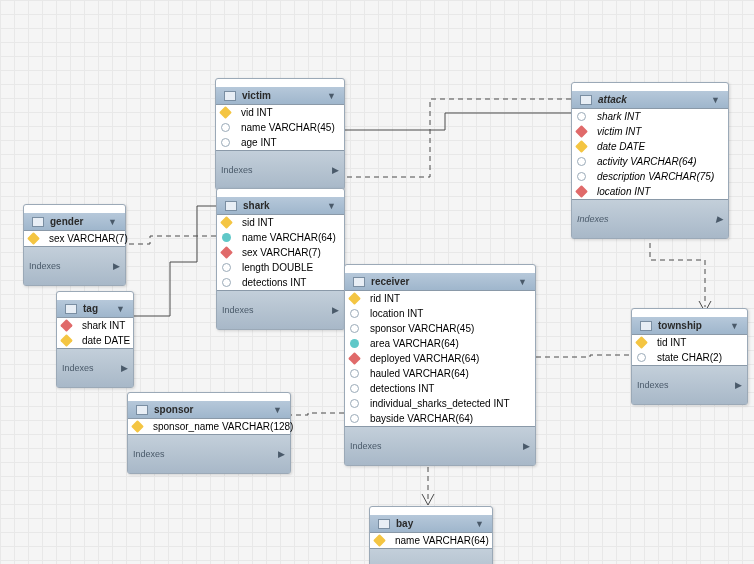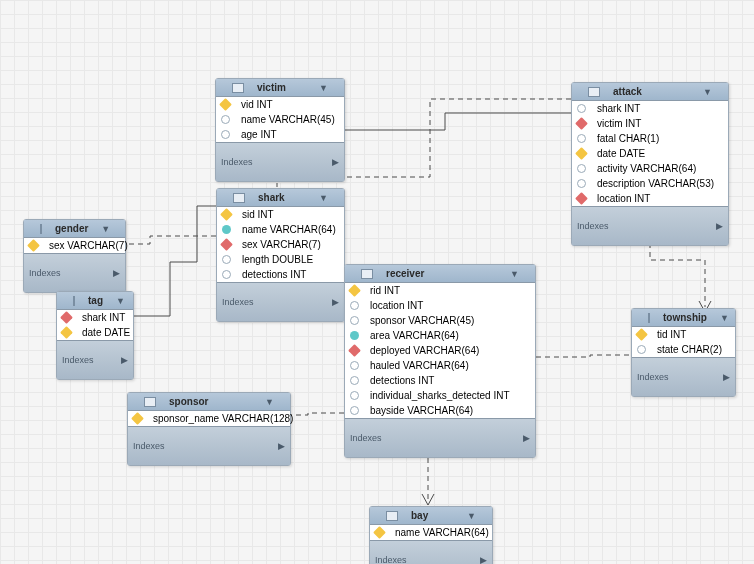--- a/index.html
+++ b/index.html
@@ -23,26 +23,27 @@
     position: absolute;
     border: 1px solid #9ba9b7;
     border-radius: 3px;
     box-shadow: 1px 1px 3px rgba(0,0,0,0.15);
     font-size: 10px;
     background: #fff;
   }
   .entity-header {
     background: linear-gradient(#b6c8da, #9fb6cc);
     border-bottom: 1px solid #8a99a8;
-    padding: 3px 16px;
+    padding: 3px 8px;
     display: flex;
     align-items: center;
-    gap: 13px;
+    gap: 6px;
     font-weight: bold;
     color: #2a2a2a;
+    margin-top: 8px;
   }
   .hdr-icon {
     width: 12px; height: 10px;
     background: #e8eef5;
     border: 1px solid #7a8ea2;
     display: inline-block;
   }
   .hdr-arrow {
     margin-left: auto;
     font-size: 9px;
@@ -131,50 +132,46 @@
           <span class="ficon hollow"></span>
           <span>age INT</span>
         </div>
     </div>
     <div class="entity-footer">
         <span>Indexes</span>
         <span class="ftr-arrow">▶</span>
       </div>
   </div>
 
-  <div class="entity" style="left:571px; top:82px; width:158px;">
+  <div class="entity" style="left:571px; top:82px; width:158px;font-style:italic;">
     <div class="entity-header">
       <span class="hdr-icon"></span>
       <span>attack</span>
       <span class="hdr-arrow">▼</span>
     </div>
     <div class="entity-body">
       <div class="field">
           <span class="ficon hollow"></span>
           <span>shark INT</span>
         </div>
       <div class="field">
           <span class="ficon red"></span>
           <span>victim INT</span>
         </div>
       <div class="field">
-          <span class="ficon hollow"></span>
-          <span>fatal CHAR(1)</span>
-        </div>
-      <div class="field">
           <span class="ficon key"></span>
           <span>date DATE</span>
         </div>
       <div class="field">
           <span class="ficon hollow"></span>
           <span>activity VARCHAR(64)</span>
         </div>
       <div class="field">
           <span class="ficon hollow"></span>
-          <span>description VARCHAR(53)</span>
+          <span>description VARCHAR(75)</span>
         </div>
       <div class="field">
           <span class="ficon red"></span>
           <span>location INT</span>
         </div>
     </div>
     <div class="entity-footer">
         <span>Indexes</span>
         <span class="ftr-arrow">▶</span>
       </div>
@@ -207,21 +204,21 @@
           <span class="ficon hollow"></span>
           <span>detections INT</span>
         </div>
     </div>
     <div class="entity-footer">
         <span>Indexes</span>
         <span class="ftr-arrow">▶</span>
       </div>
   </div>
 
-  <div class="entity" style="left:23px; top:219px; width:103px;">
+  <div class="entity" style="left:23px; top:204px; width:103px;">
     <div class="entity-header">
       <span class="hdr-icon"></span>
       <span>gender</span>
       <span class="hdr-arrow">▼</span>
     </div>
     <div class="entity-body">
       <div class="field">
           <span class="ficon key"></span>
           <span>sex VARCHAR(7)</span>
         </div>
@@ -297,21 +294,21 @@
           <span class="ficon hollow"></span>
           <span>bayside VARCHAR(64)</span>
         </div>
     </div>
     <div class="entity-footer">
         <span>Indexes</span>
         <span class="ftr-arrow">▶</span>
       </div>
   </div>
 
-  <div class="entity" style="left:631px; top:308px; width:105px;">
+  <div class="entity" style="left:631px; top:308px; width:117px;">
     <div class="entity-header">
       <span class="hdr-icon"></span>
       <span>township</span>
       <span class="hdr-arrow">▼</span>
     </div>
     <div class="entity-body">
       <div class="field">
           <span class="ficon key"></span>
           <span>tid INT</span>
         </div>

